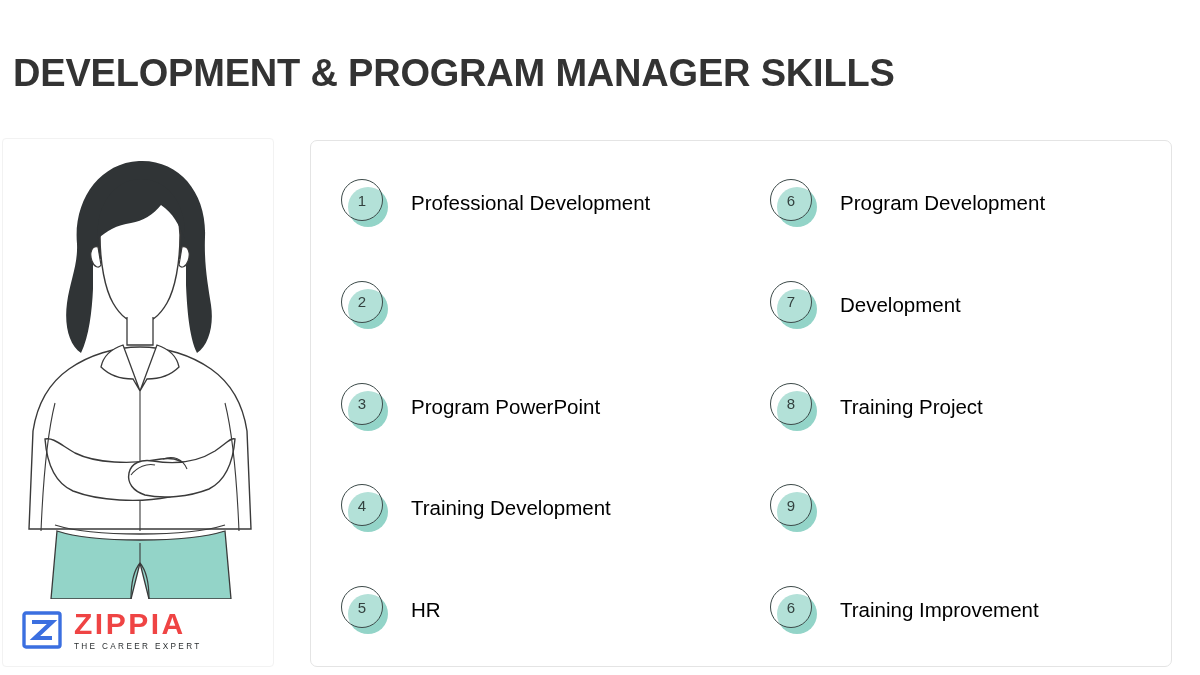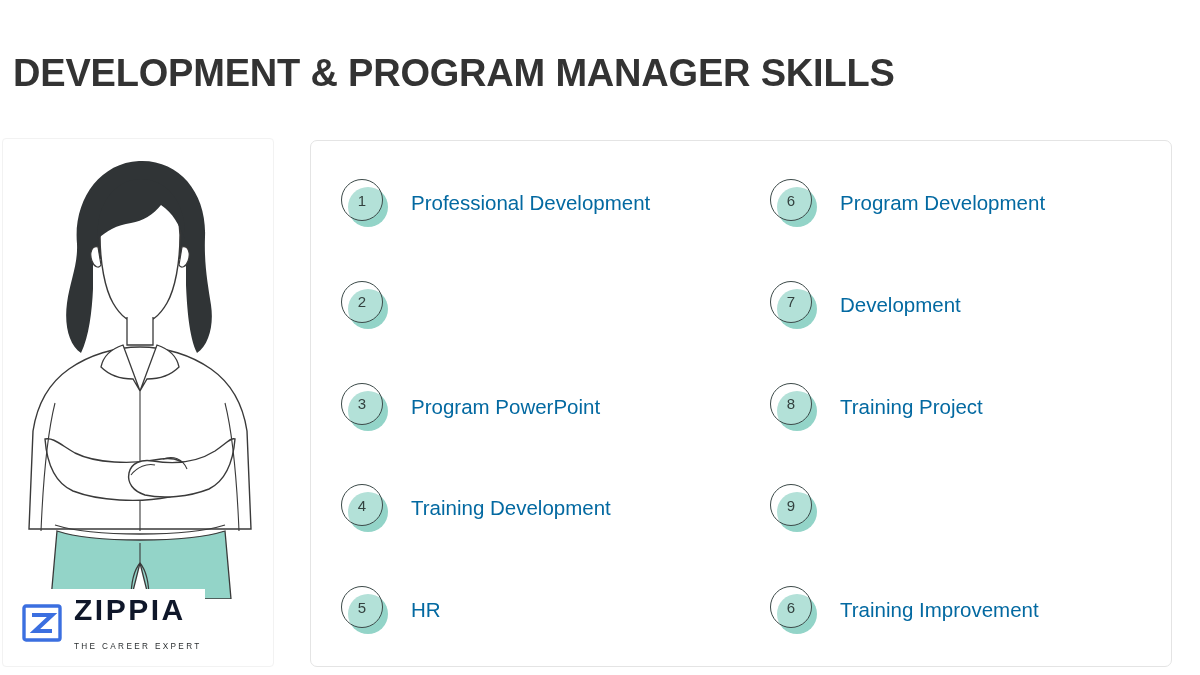--- a/index.html
+++ b/index.html
@@ -72,29 +72,29 @@
     display: flex;
     flex-direction: column;
     align-items: stretch;
     padding-top: 2px;
   }
   #zippia-wordmark {
     font-size: 30px;
     line-height: 30px;
     font-weight: bold;
     letter-spacing: 2.5px;
-    color: #0f172a;
+    color: #ef4444;
   }
   #zippia-tagline {
     font-size: 8.2px;
     line-height: 11px;
     letter-spacing: 2.35px;
     color: #2b2f31;
     text-align: right;
-    margin-top: 16px;
+    margin-top: 2px;
     padding-right: 1px;
     white-space: nowrap;
   }
 
   
   #skills-card {
     position: absolute;
     left: 310px;
     top: 140px;
     width: 862px;
@@ -168,21 +168,21 @@
     justify-content: center;
     font-size: 15px;
     line-height: 1;
     color: #33413f;
     letter-spacing: 0.2px;
   }
   .skill-label {
     margin-left: 20px;
     font-size: 20.5px;
     line-height: 26px;
-    color: #0369a1;
+    color: #000000;
     white-space: nowrap;
   }
 </style>
 </head>
 <body>
 
 <div id="canvas">
 
   <div id="page-title">DEVELOPMENT &amp; PROGRAM MANAGER SKILLS</div>
 

